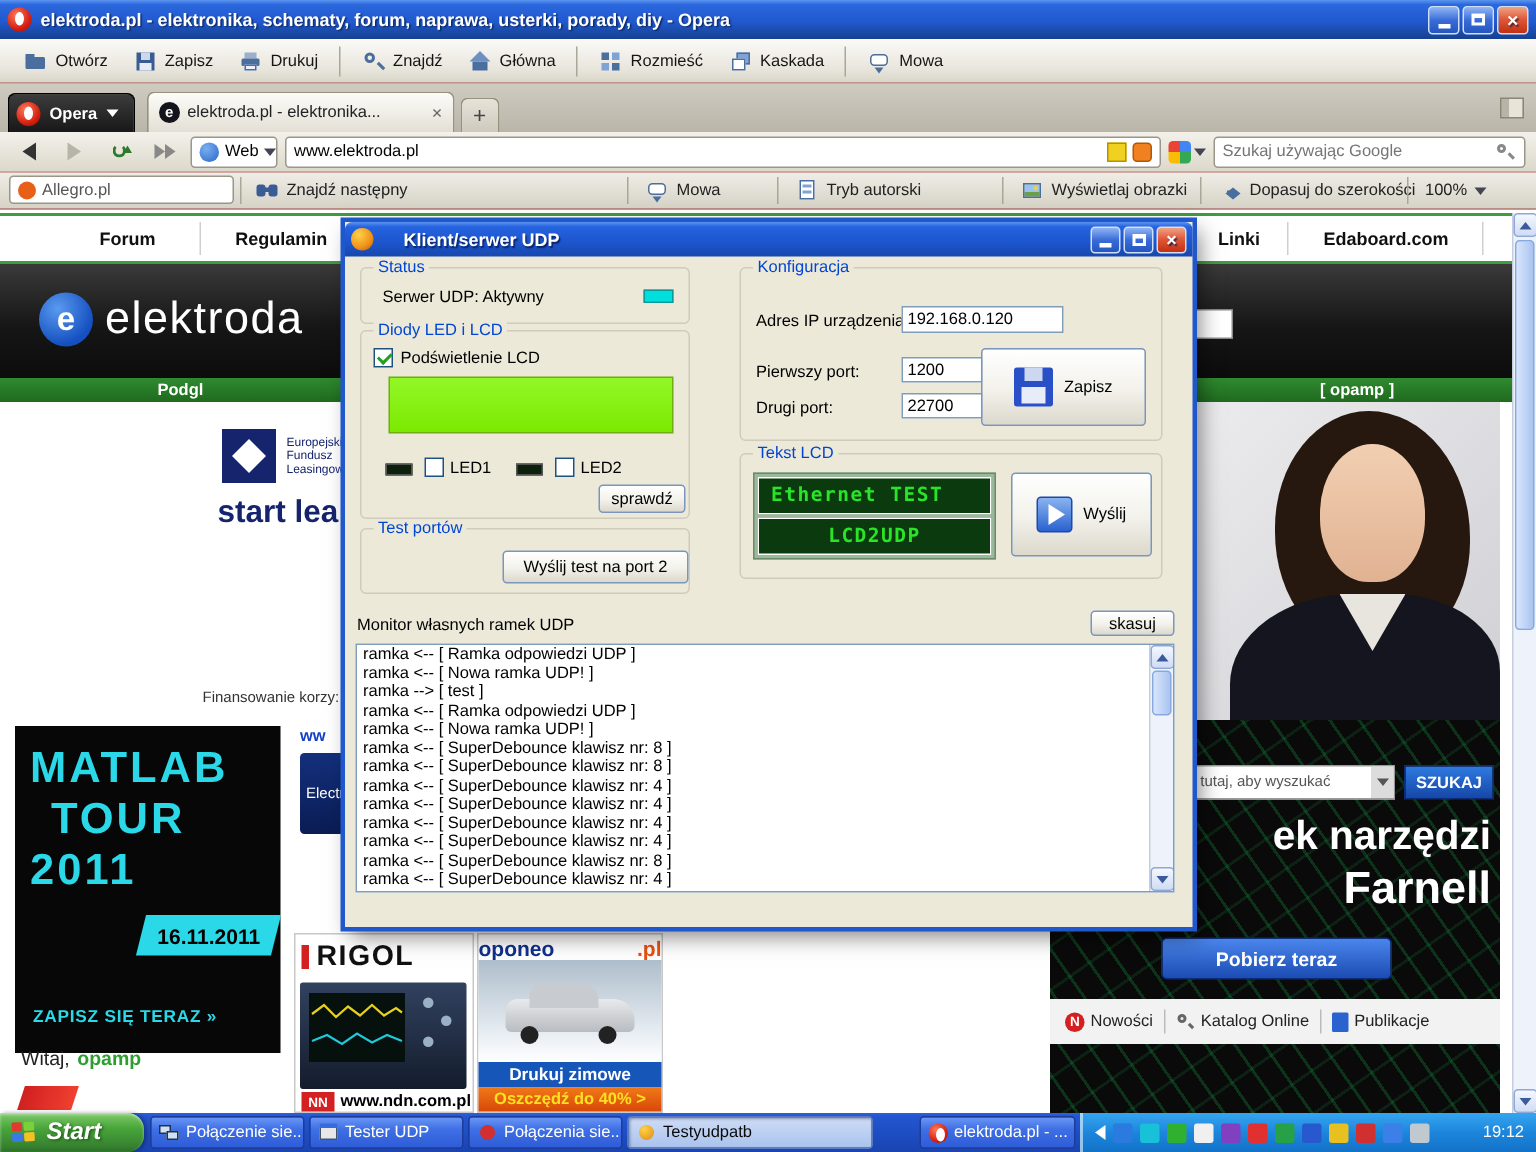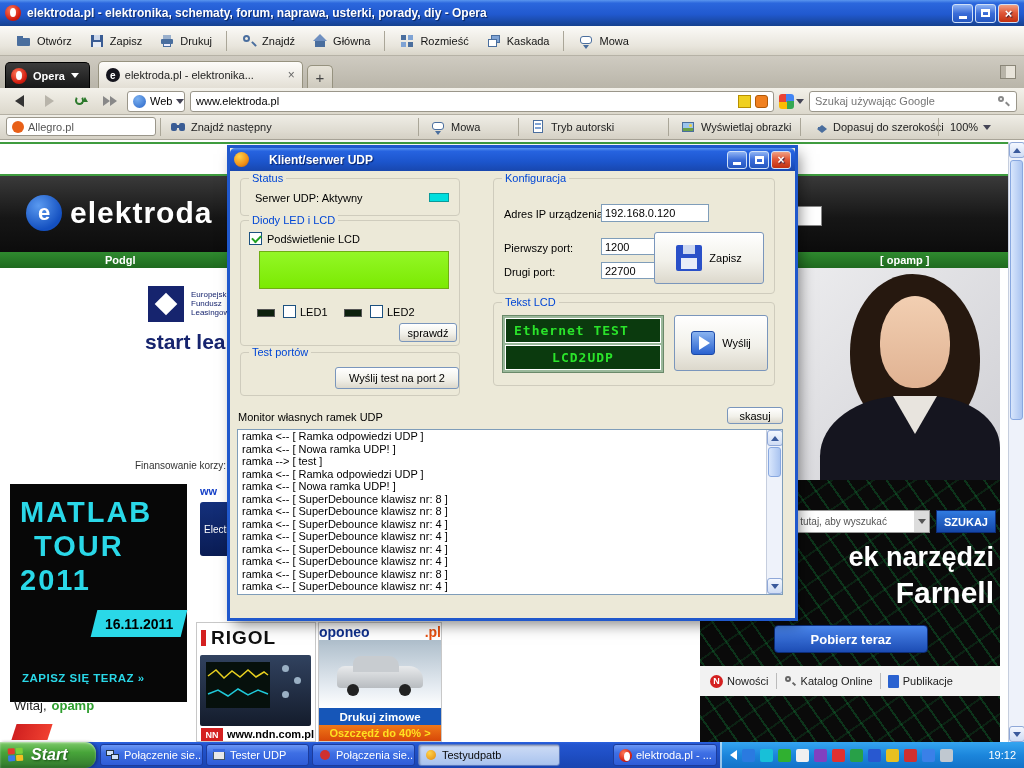--- a/index.html
+++ b/index.html
@@ -270,26 +270,36 @@
     </div>
     <span class="vdiv" style="left:938px"></span>
     <div class="vitem" style="left:944px">
       <span>100%</span>
       <span class="tri-d"></span>
     </div>
   </div>
 
   <div class="page">
     <span class="greenline" style="top:2px"></span>
+    <div class="navb">
+      <span style="left:40px;width:90px">Forum</span>
+      <i style="left:133px"></i>
+      <span style="left:140px;width:95px">Regulamin</span>
+      <i style="left:238px"></i>
+      <span style="left:797px;width:58px">Linki</span>
+      <i style="left:858px"></i>
+      <span style="left:862px;width:124px">Edaboard.com</span>
+      <i style="left:988px"></i>
+    </div>
     <span class="greenline" style="top:34px"></span>
     <div class="shead">
       <span class="abs flex" style="left:26px;top:19px;width:36px;height:36px;border-radius:50%;background:radial-gradient(circle at 35% 30%,#5a9af0,#1450c0 70%);justify-content:center;color:#fff;font-weight:bold;font-size:22px">
           <span>e</span>
         </span>
-      <span class="abs" style="left:70px;top:20px;color:#fff;font-weight:bold;font-size:30px;letter-spacing:1px">elektroda</span>
+      <span class="abs" style="left:70px;top:20px;color:#fff;font-weight:normal;font-size:30px;letter-spacing:1px">elektroda</span>
       <span class="abs" style="left:640px;top:30px;width:182px;height:20px;background:#fff;border:1px solid #888"></span>
     </div>
     <div class="gbar">
       <span class="abs" style="left:105px;top:2px">Podgl</span>
       <span class="abs" style="left:880px;top:2px">[ opamp ]</span>
     </div>
 
     <div class="abs" style="left:135px;top:132px;width:180px;height:206px;background:#fff">
       <span class="abs" style="left:13px;top:14px;width:36px;height:36px;background:#16246e">
           <i class="abs" style="left:10px;top:10px;width:16px;height:16px;background:#fff;transform:rotate(45deg);display:block"></i>
@@ -538,21 +548,21 @@
           <i style="left:1px;top:1px;width:12px;height:3px;background:#3a6ae0"></i>
         </span>
       <span>Tester UDP</span>
     </div>
     <div class="tkb" style="left:312px;width:103px">
       <span class="ti">
           <i style="left:2px;top:2px;width:10px;height:10px;border-radius:50%;background:#d03030"></i>
         </span>
       <span>Połączenia sie...</span>
     </div>
-    <div class="tkb active" style="left:418px;width:142px">
+    <div class="tkb active" style="left:418px;width:164px">
       <span class="ti">
           <i style="left:2px;top:2px;width:10px;height:10px;border-radius:50%;background:radial-gradient(circle at 35% 30%,#ffd24a,#e08810)"></i>
         </span>
       <span>Testyudpatb</span>
     </div>
     <div class="tkb" style="left:613px;width:104px">
       <span class="operao" style="width:13px;height:13px"></span>
       <span>elektroda.pl - ...</span>
     </div>
     <div class="tray">

